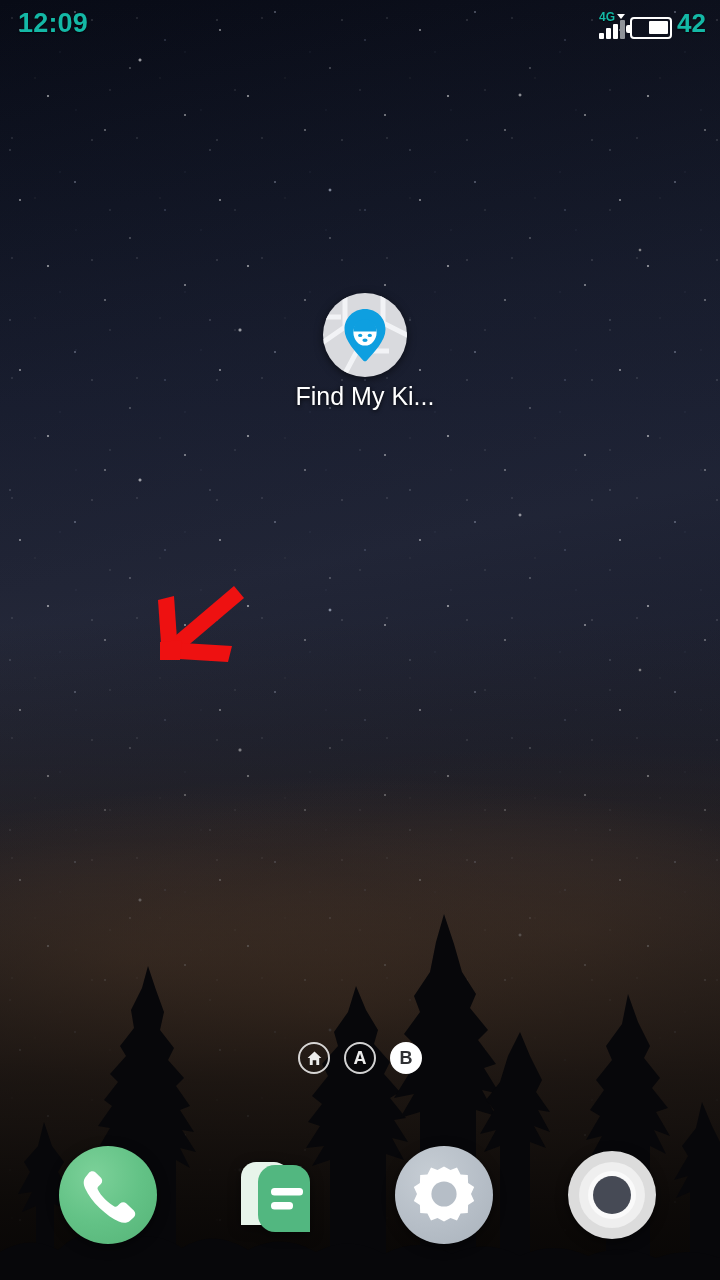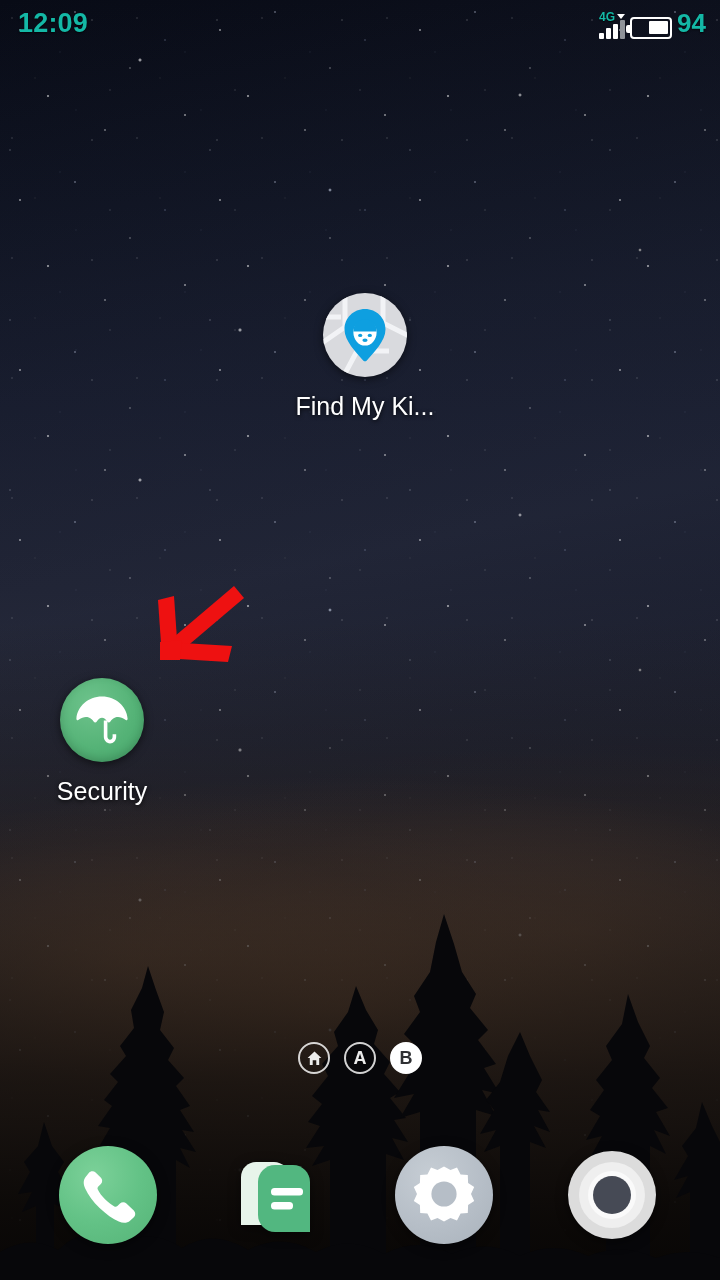--- a/index.html
+++ b/index.html
@@ -199,21 +199,21 @@
     flex-direction: column;
     align-items: center;
     z-index: 20;
   }
   .app-icon-wrap {
     width: 84px; height: 84px;
     position: relative;
     filter: drop-shadow(0 2px 4px rgba(0,0,0,0.55));
   }
   .app-label {
-    margin-top: 16px;
+    margin-top: 6px;
     color: #fff;
     font-size: 25px;
     line-height: 1.1;
     text-align: center;
     white-space: nowrap;
     text-shadow: 0 1px 4px rgba(0,0,0,0.85);
   }
   #app-findmykids { left: 285px; top: 293px; }
   #app-security   { left: 22px;  top: 678px; }
 
@@ -343,21 +343,21 @@
         <div class="bars">
           <span class="bar b1"></span>
           <span class="bar b2"></span>
           <span class="bar b3"></span>
           <span class="bar b4"></span>
         </div>
       </div>
       <div class="battery">
         <div class="battery-fill" style="width: 55%;"></div>
       </div>
-      <div class="battery-pct">94</div>
+      <div class="battery-pct">42</div>
     </div>
   </div>
 
   <div class="app" id="app-findmykids">
     <div class="app-icon-wrap">
       <div class="fmk-base">
         <svg viewBox="0 0 84 84" aria-hidden="true">
           <g stroke="#f4f5f7" stroke-width="5" fill="none" opacity="0.95">
             <path d="M22 -4 L22 34 L-4 52"></path>
             <path d="M60 -4 L60 30 L88 44"></path>
@@ -371,32 +371,20 @@
         <path d="M42 27.5 C34.3 27.5 30.4 33 30.4 39.4 C30.4 46.6 35.6 52.6 42 52.6 C48.4 52.6 53.6 46.6 53.6 39.4 C53.6 33 49.7 27.5 42 27.5 Z" fill="#ffffff"></path>
         <path d="M30.6 37.2 C30.6 30.6 35 26.6 42 26.6 C49 26.6 53.4 30.6 53.4 37.2 L53.4 38.6 L30.6 38.6 Z" fill="#0e9fe0"></path>
         <ellipse cx="37.2" cy="42.4" rx="2.1" ry="1.6" fill="#0e9fe0"></ellipse>
         <ellipse cx="46.8" cy="42.4" rx="2.1" ry="1.6" fill="#0e9fe0"></ellipse>
         <ellipse cx="42" cy="47.2" rx="2.6" ry="1.7" fill="#0e9fe0"></ellipse>
       </svg>
     </div>
     <div class="app-label">Find My Ki...</div>
   </div>
 
-  <div class="app" id="app-security">
-    <div class="app-icon-wrap">
-      <div class="sec-base"></div>
-      <svg class="sec-umbrella" viewBox="0 0 84 84" aria-hidden="true">
-        <g fill="#ffffff">
-          <path d="M42 18.5 C28 18.5 17.5 28.5 16.4 40.4 C16.2 42.2 17.8 42.6 19 41.6 C22 39.2 25.6 38.2 28.8 39.4 C31 40.2 32.6 41.8 33.6 43.4 C34.4 44.7 36 44.7 36.8 43.4 C38.2 41.2 40 39.7 42 39.7 C44 39.7 45.8 41.2 47.2 43.4 C48 44.7 49.6 44.7 50.4 43.4 C51.4 41.8 53 40.2 55.2 39.4 C58.4 38.2 62 39.2 65 41.6 C66.2 42.6 67.8 42.2 67.6 40.4 C66.5 28.5 56 18.5 42 18.5 Z"></path>
-          <path d="M40.2 42.6 L43.8 42.6 L43.8 58.6 C43.8 62.4 46.4 65.4 50 65.4 C53.6 65.4 56.2 62.4 56.2 58.7 L56.2 56.2 L52.6 56.2 L52.6 58.7 C52.6 60.4 51.4 61.8 50 61.8 C48.6 61.8 47.4 60.4 47.4 58.6 L47.4 42.6 Z"></path>
-        </g>
-      </svg>
-    </div>
-    <div class="app-label">Security</div>
-  </div>
 
   <div class="arrow-annotation">
     <svg viewBox="0 0 96 86" aria-hidden="true">
       <g fill="#ee1111">
         <path d="M86 6 L96 18 L30 74 L20 62 Z"></path>
         <path d="M10 20 L26 16 L30 74 L14 78 Z"></path>
         <path d="M14 78 L18 62 L84 66 L80 82 Z"></path>
         <path d="M12 62 L34 60 L32 80 L12 80 Z"></path>
       </g>
     </svg>

